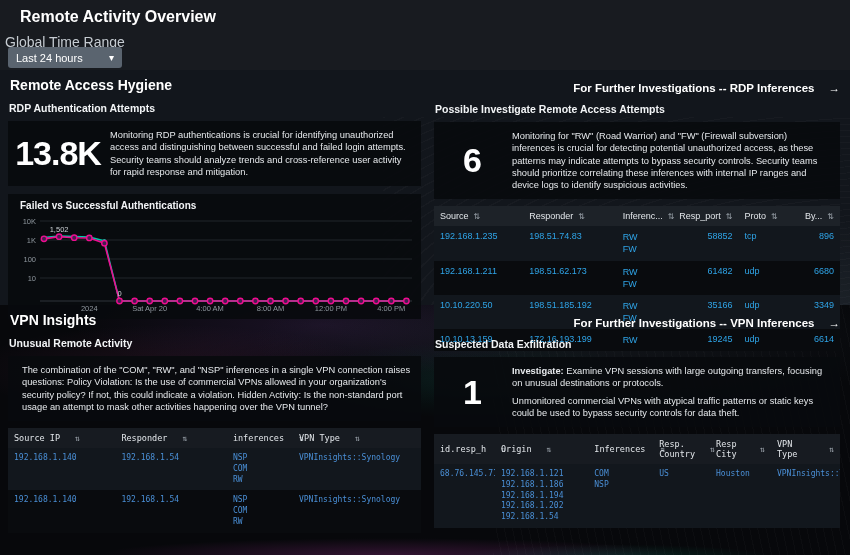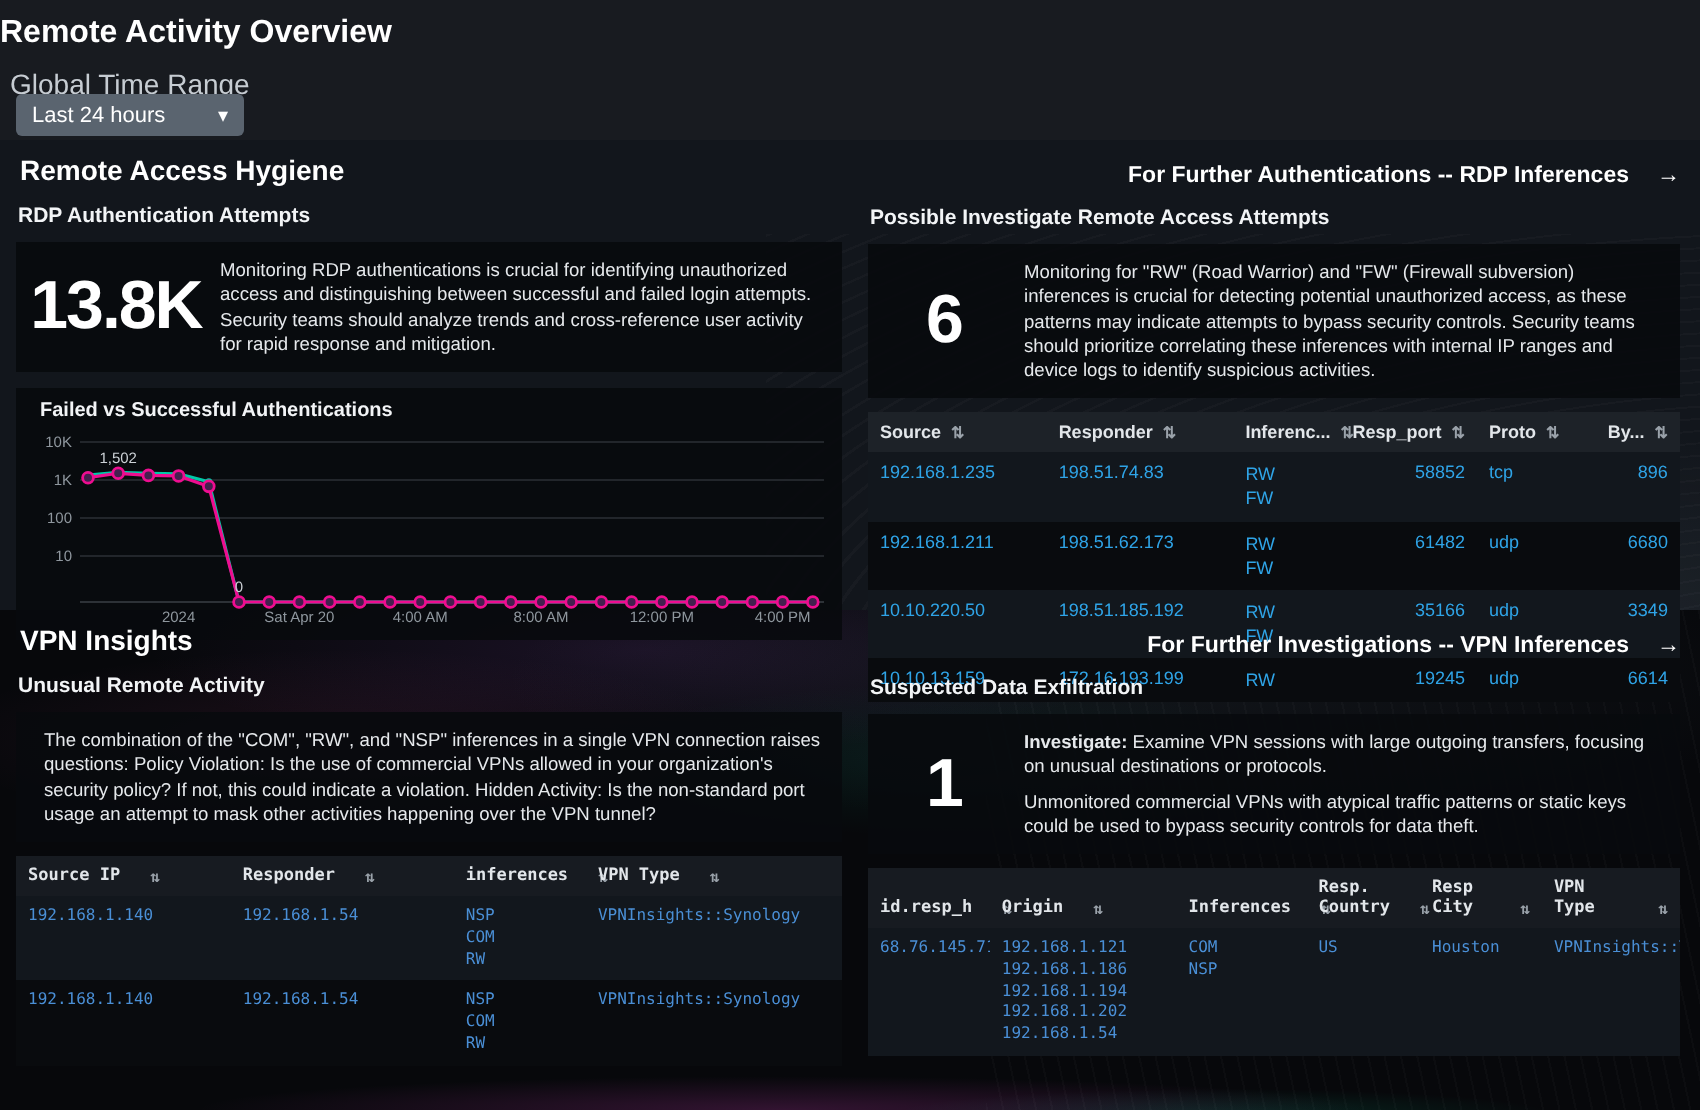--- a/index.html
+++ b/index.html
@@ -2,21 +2,21 @@
 <html><head>
 <meta charset="utf-8">
 <style>
   * { margin:0; padding:0; box-sizing:border-box; }
   html,body { background:#000; }
   body { font-family:"Liberation Sans", sans-serif; color:#e8eaec; }
   .dashboard { position:relative; width:850px; height:555px; overflow:hidden; background:#07090c; }
 
   
   .page-header { position:relative; height:70px; background:#181b20; z-index:2; }
-  .page-title { position:absolute; left:0; top:8px; font-size:16px; font-weight:bold; color:#fff; }
+  .page-title { position:absolute; left:20px; top:8px; font-size:16px; font-weight:bold; color:#fff; }
   .time-label { position:absolute; left:5px; top:34px; font-size:14px; color:#c6ccd2; }
   .dropdown { position:absolute; left:8px; top:47px; width:114px; height:21px; background:#5a646f;
               border-radius:3px; display:flex; align-items:center; padding:0 8px; cursor:pointer; }
   .dropdown span:first-child { font-size:11px; color:#fff; flex:1; }
   .dropdown .caret { font-size:10px; color:#fff; }
 
   
   .band { position:relative; display:flex; }
   .band-top { height:235px; background:#12161c; }
   .band-bottom { height:250px; background:#07080b; }
@@ -52,21 +52,21 @@
   .stat-desc { flex:1; font-size:9.3px; line-height:1.32; color:#e6e9ec; padding:4px 4px 4px 8px; }
   .stat-desc p + p { margin-top:5px; }
 
   
   .chart-panel { background:rgba(8,10,13,0.9); margin-top:8px; padding:4px 4px 0 6px; }
   .chart-title { font-size:10px; font-weight:bold; color:#f2f4f6; margin:2px 0 0 6px; }
 
   
   .dtable { margin-top:7px; width:100%; overflow:hidden; }
   .thead { display:flex; background:#1d2228; }
-  .hcell { display:flex; align-items:flex-end; gap:5px; padding:5px 6px; font-size:9px; font-weight:bold;
+  .hcell { display:flex; align-items:center; gap:5px; padding:5px 6px; font-size:9px; font-weight:normal;
            color:#e2e6ea; cursor:pointer; white-space:pre-line; }
   .hcell .sort { color:#9aa2aa; font-size:8px; margin-top:1px; }
   .trow { display:flex; }
   .trow:nth-child(odd) { background:#12171d; }
   .trow:nth-child(even) { background:#090b0e; }
   .tcell { padding:5px 6px; font-size:9px; color:#2fa4e7; cursor:pointer; white-space:nowrap; overflow:hidden; }
   .tcell div { line-height:1.35; }
   .right { text-align:right; justify-content:flex-end; }
   .mono .hcell { font-family:"DejaVu Sans Mono", monospace; font-size:8.5px;gap:15px; }
   .mono .tcell { font-family:"DejaVu Sans Mono", monospace; font-size:8px; color:#4a8fd6; }
@@ -147,21 +147,21 @@
             <circle cx="377.3" cy="90" r="2.7" fill="#43204e" stroke="#ee0d90" stroke-width="1.4"></circle>
             <circle cx="392.4" cy="90" r="2.7" fill="#43204e" stroke="#ee0d90" stroke-width="1.4"></circle>
             <text x="45.1" y="20.643271279305154" text-anchor="middle" font-size="7.5" fill="#ccd1d6">1,502</text>
             <text x="105.5" y="85" text-anchor="middle" font-size="7.5" fill="#ccd1d6">0</text>
           </svg>
       </div>
     </div>
 
     <div class="col col-r">
       <div class="invest-link">
-        <span>For Further Authentications -- RDP Inferences</span><span class="arr">→</span>
+        <span>For Further Investigations -- RDP Inferences</span><span class="arr">→</span>
       </div>
       <div class="panel-title">Possible Investigate Remote Access Attempts</div>
       <div class="stat-panel">
         <div class="stat-value narrow">6</div>
         <div class="stat-desc">Monitoring for "RW" (Road Warrior) and "FW" (Firewall subversion) inferences is crucial for detecting potential unauthorized access, as these patterns may indicate attempts to bypass security controls. Security teams should prioritize correlating these inferences with internal IP ranges and device logs to identify suspicious activities.</div>
       </div>
       <div class="dtable" id="rdp-table">
           <div class="thead">
             <div class="hcell" style="width: 22%;"><span>Source</span><span class="sort">⇅</span></div>
             <div class="hcell" style="width: 23%;"><span>Responder</span><span class="sort">⇅</span></div>

